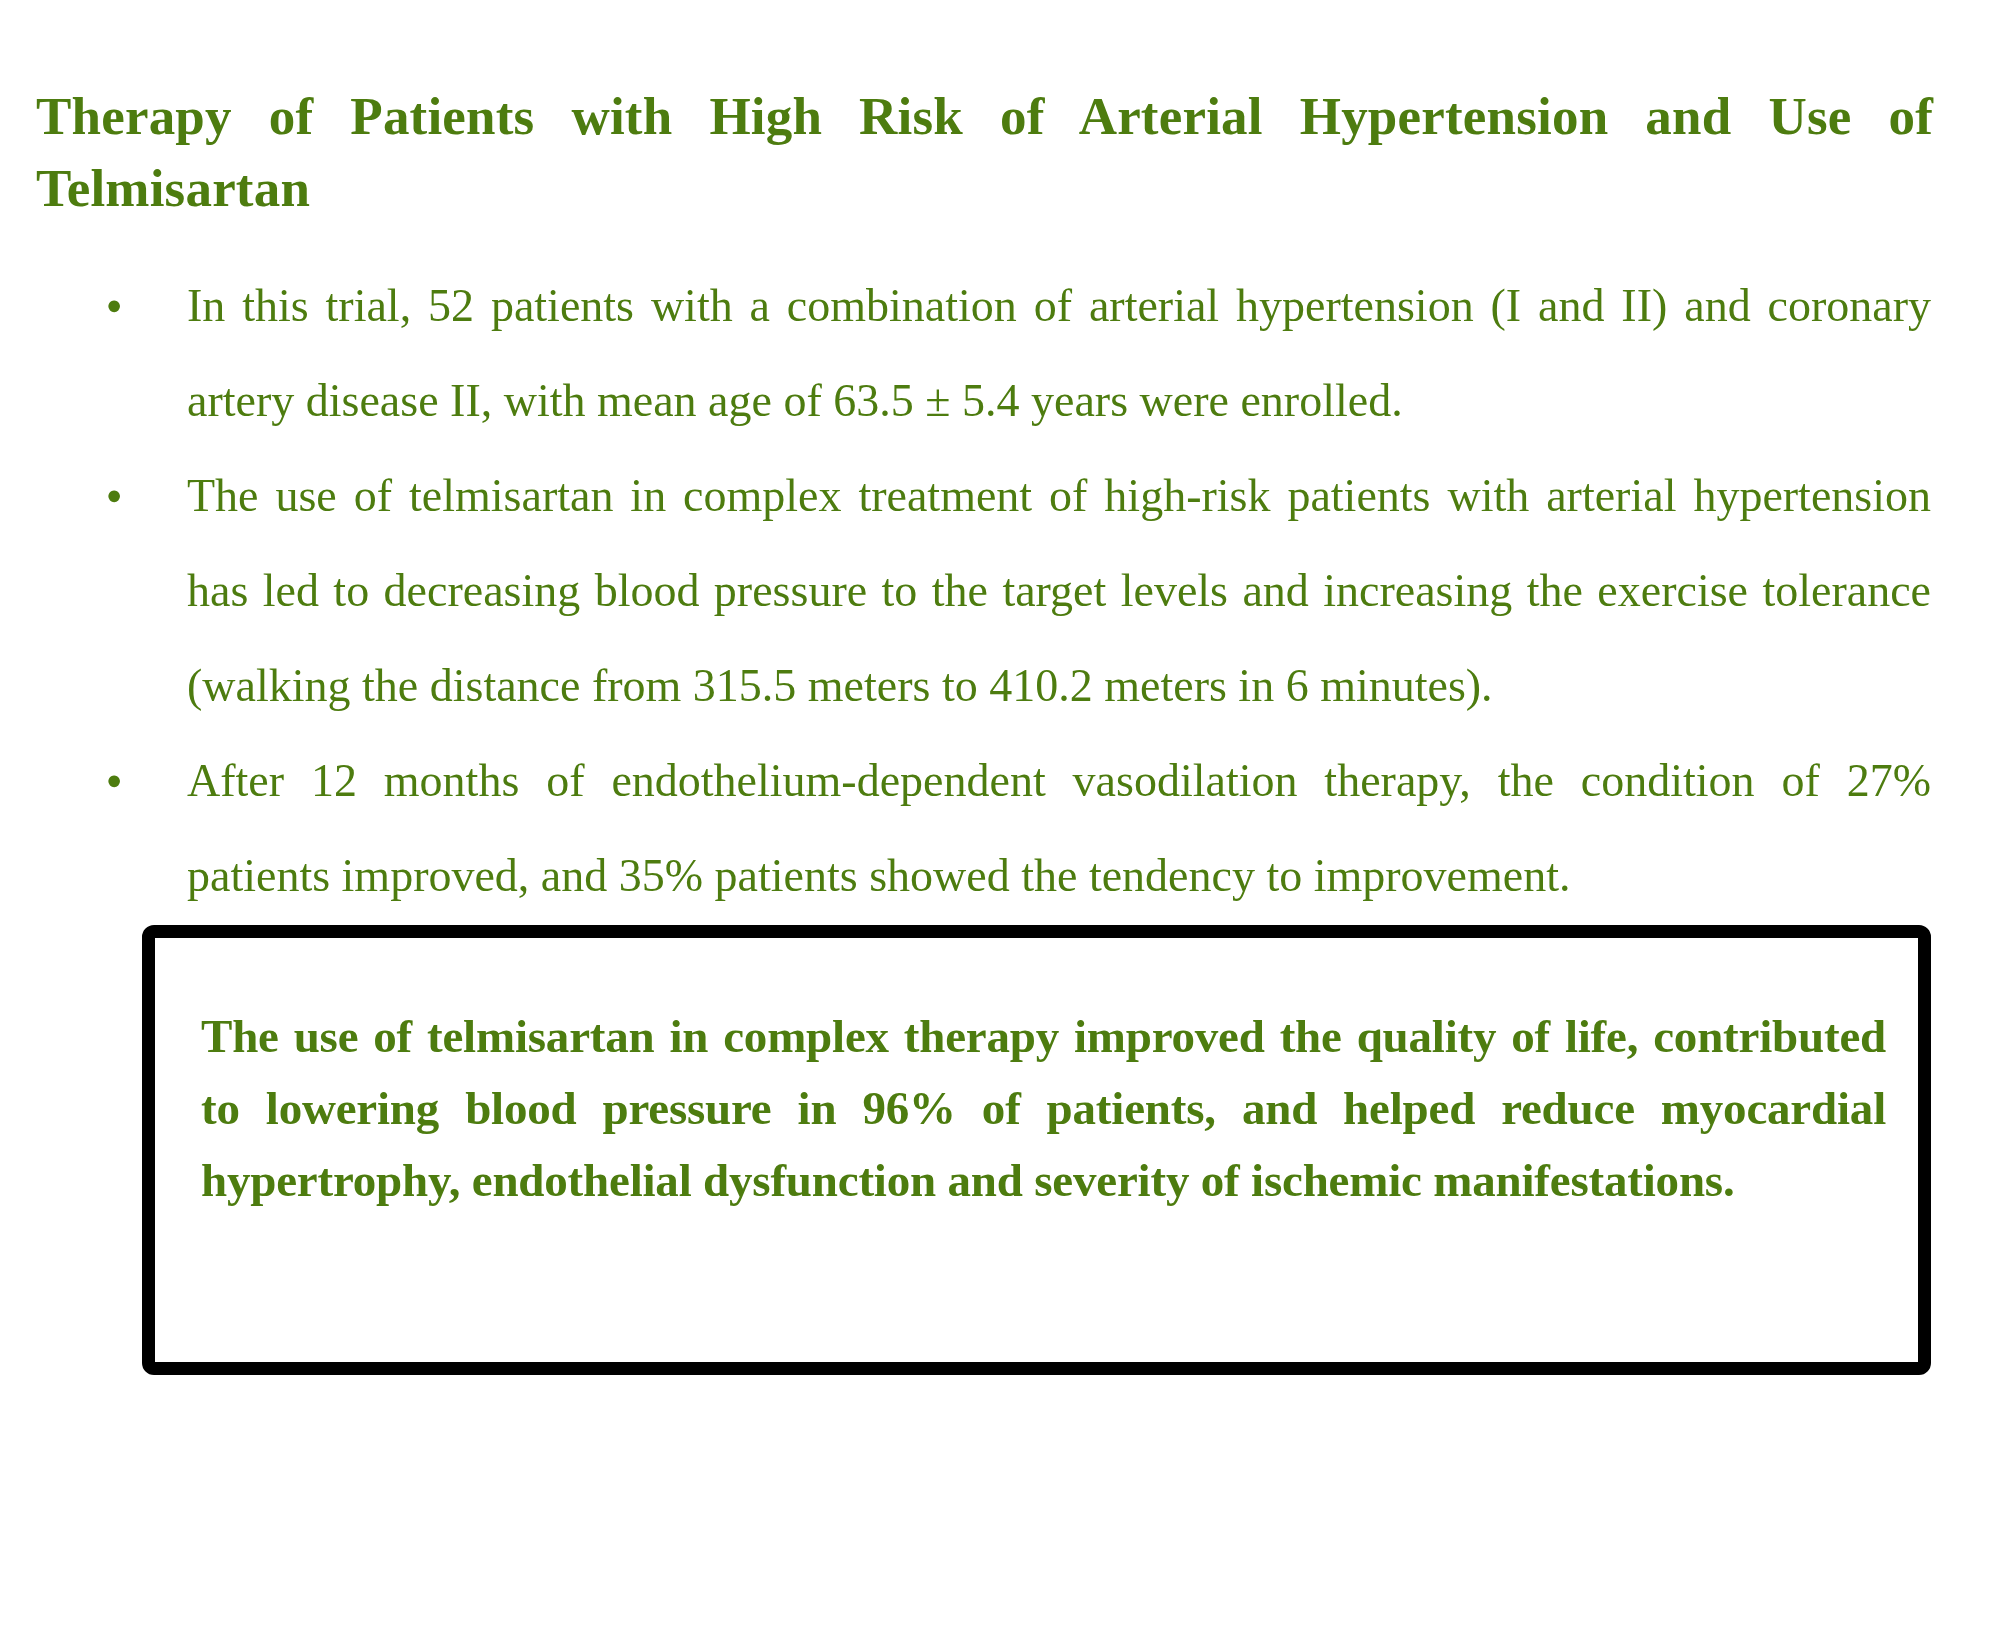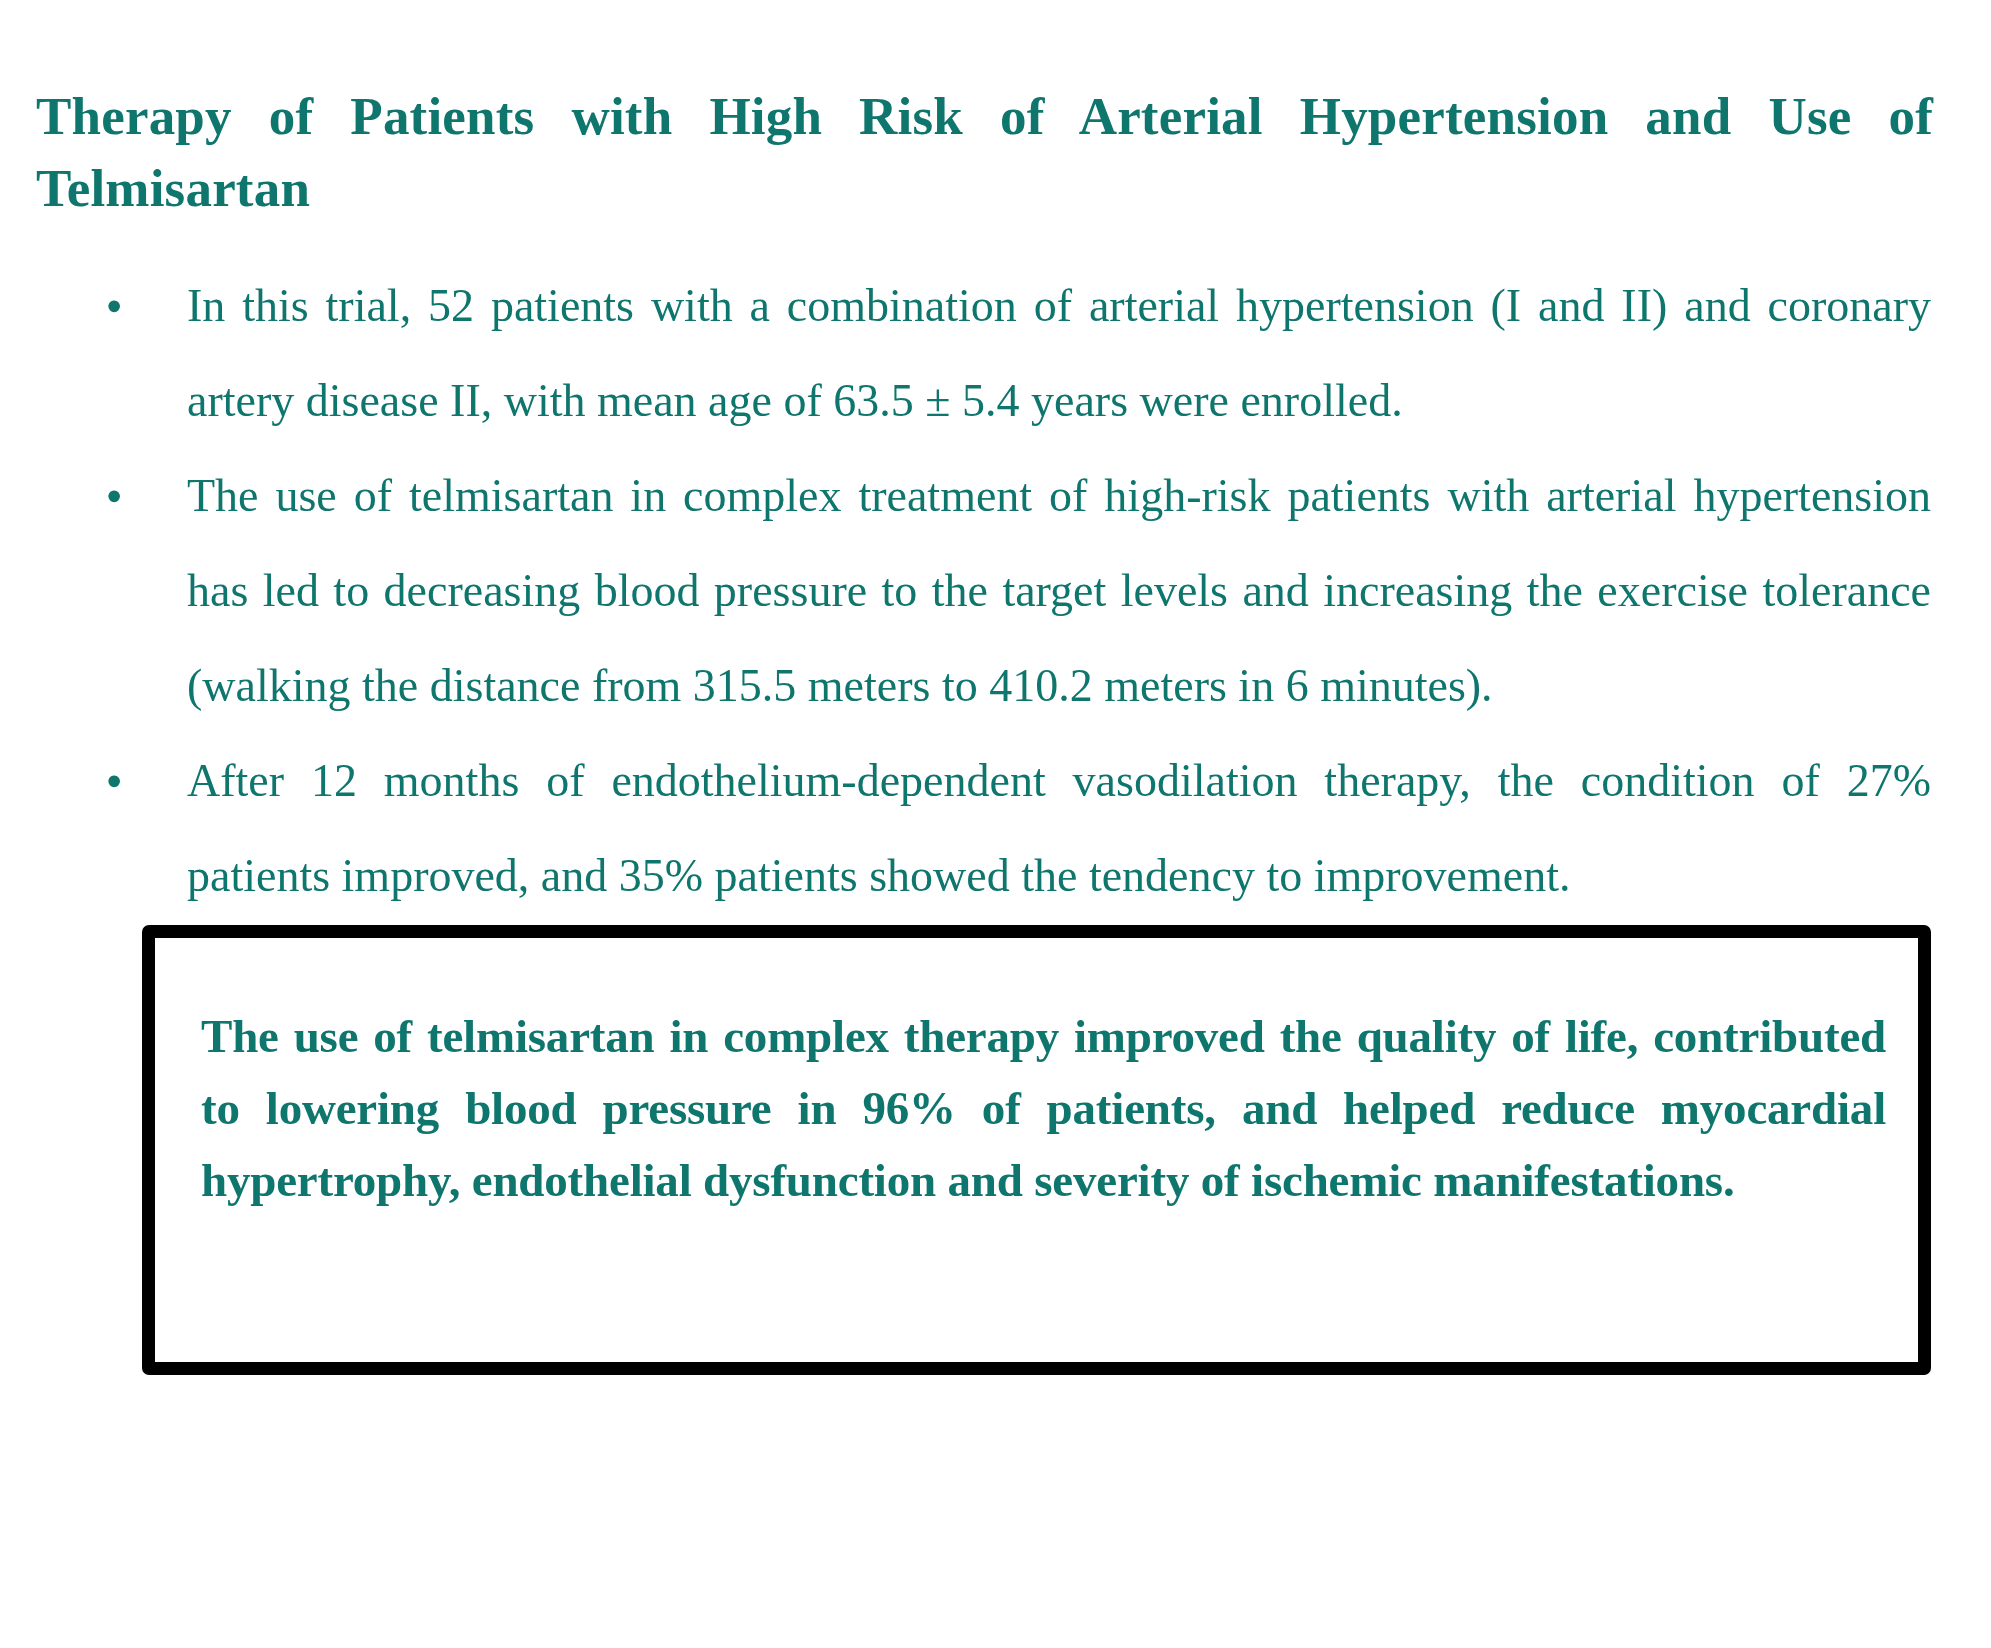--- a/index.html
+++ b/index.html
@@ -1,21 +1,21 @@
 <!DOCTYPE html>
 <html><head>
 <meta charset="utf-8">
 <style>
   html, body { margin: 0; padding: 0; background: #ffffff; }
   .page {
     position: relative;
     width: 1991px;
     height: 1648px;
     background: #ffffff;
-    color: #0f766e;
+    color: #4d7c0f;
     font-family: "Liberation Serif", "DejaVu Serif", serif;
     overflow: hidden;
     box-sizing: border-box;
   }
   .title {
     margin: 0;
     padding: 80px 58px 0 36px;
     font-size: 53px;
     font-weight: bold;
     line-height: 72px;
@@ -51,21 +51,21 @@
     align-items: center;
     font-size: 27px;
     line-height: 95px;
   }
   .callout {
     margin: 2px 0 0 142px;
     width: 1789px;
     height: 450px;
     box-sizing: border-box;
     border: 13px solid #000000;
-    border-radius: 7px;
+    border-radius: 12px;
     padding: 62px 32px 0 46px;
     background: #ffffff;
   }
   .callout p {
     margin: 0;
     font-size: 47px;
     font-weight: bold;
     line-height: 72px;
     text-align: justify;
     letter-spacing: -0.2px;

